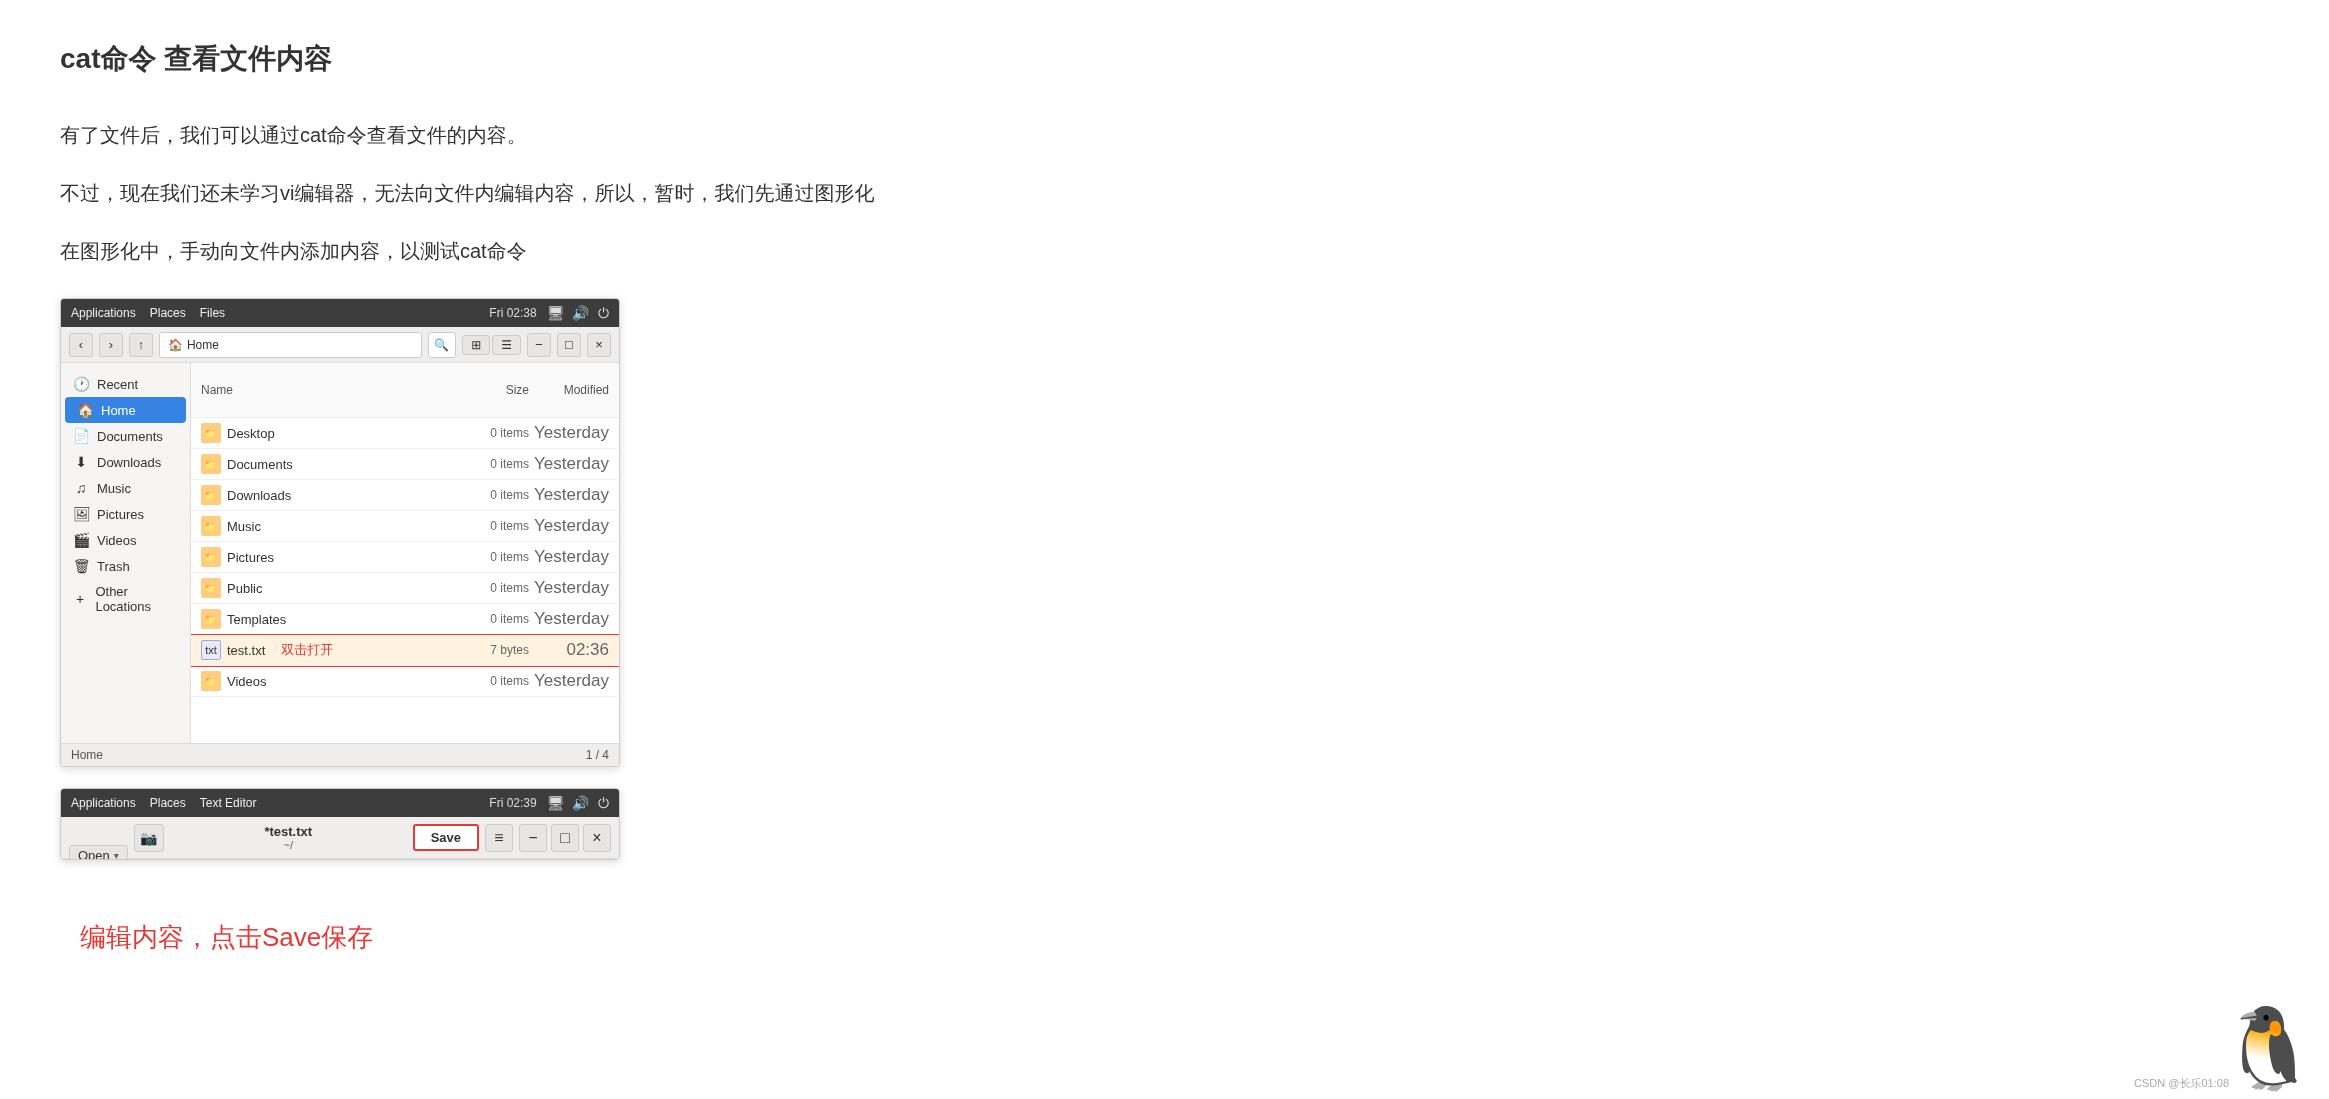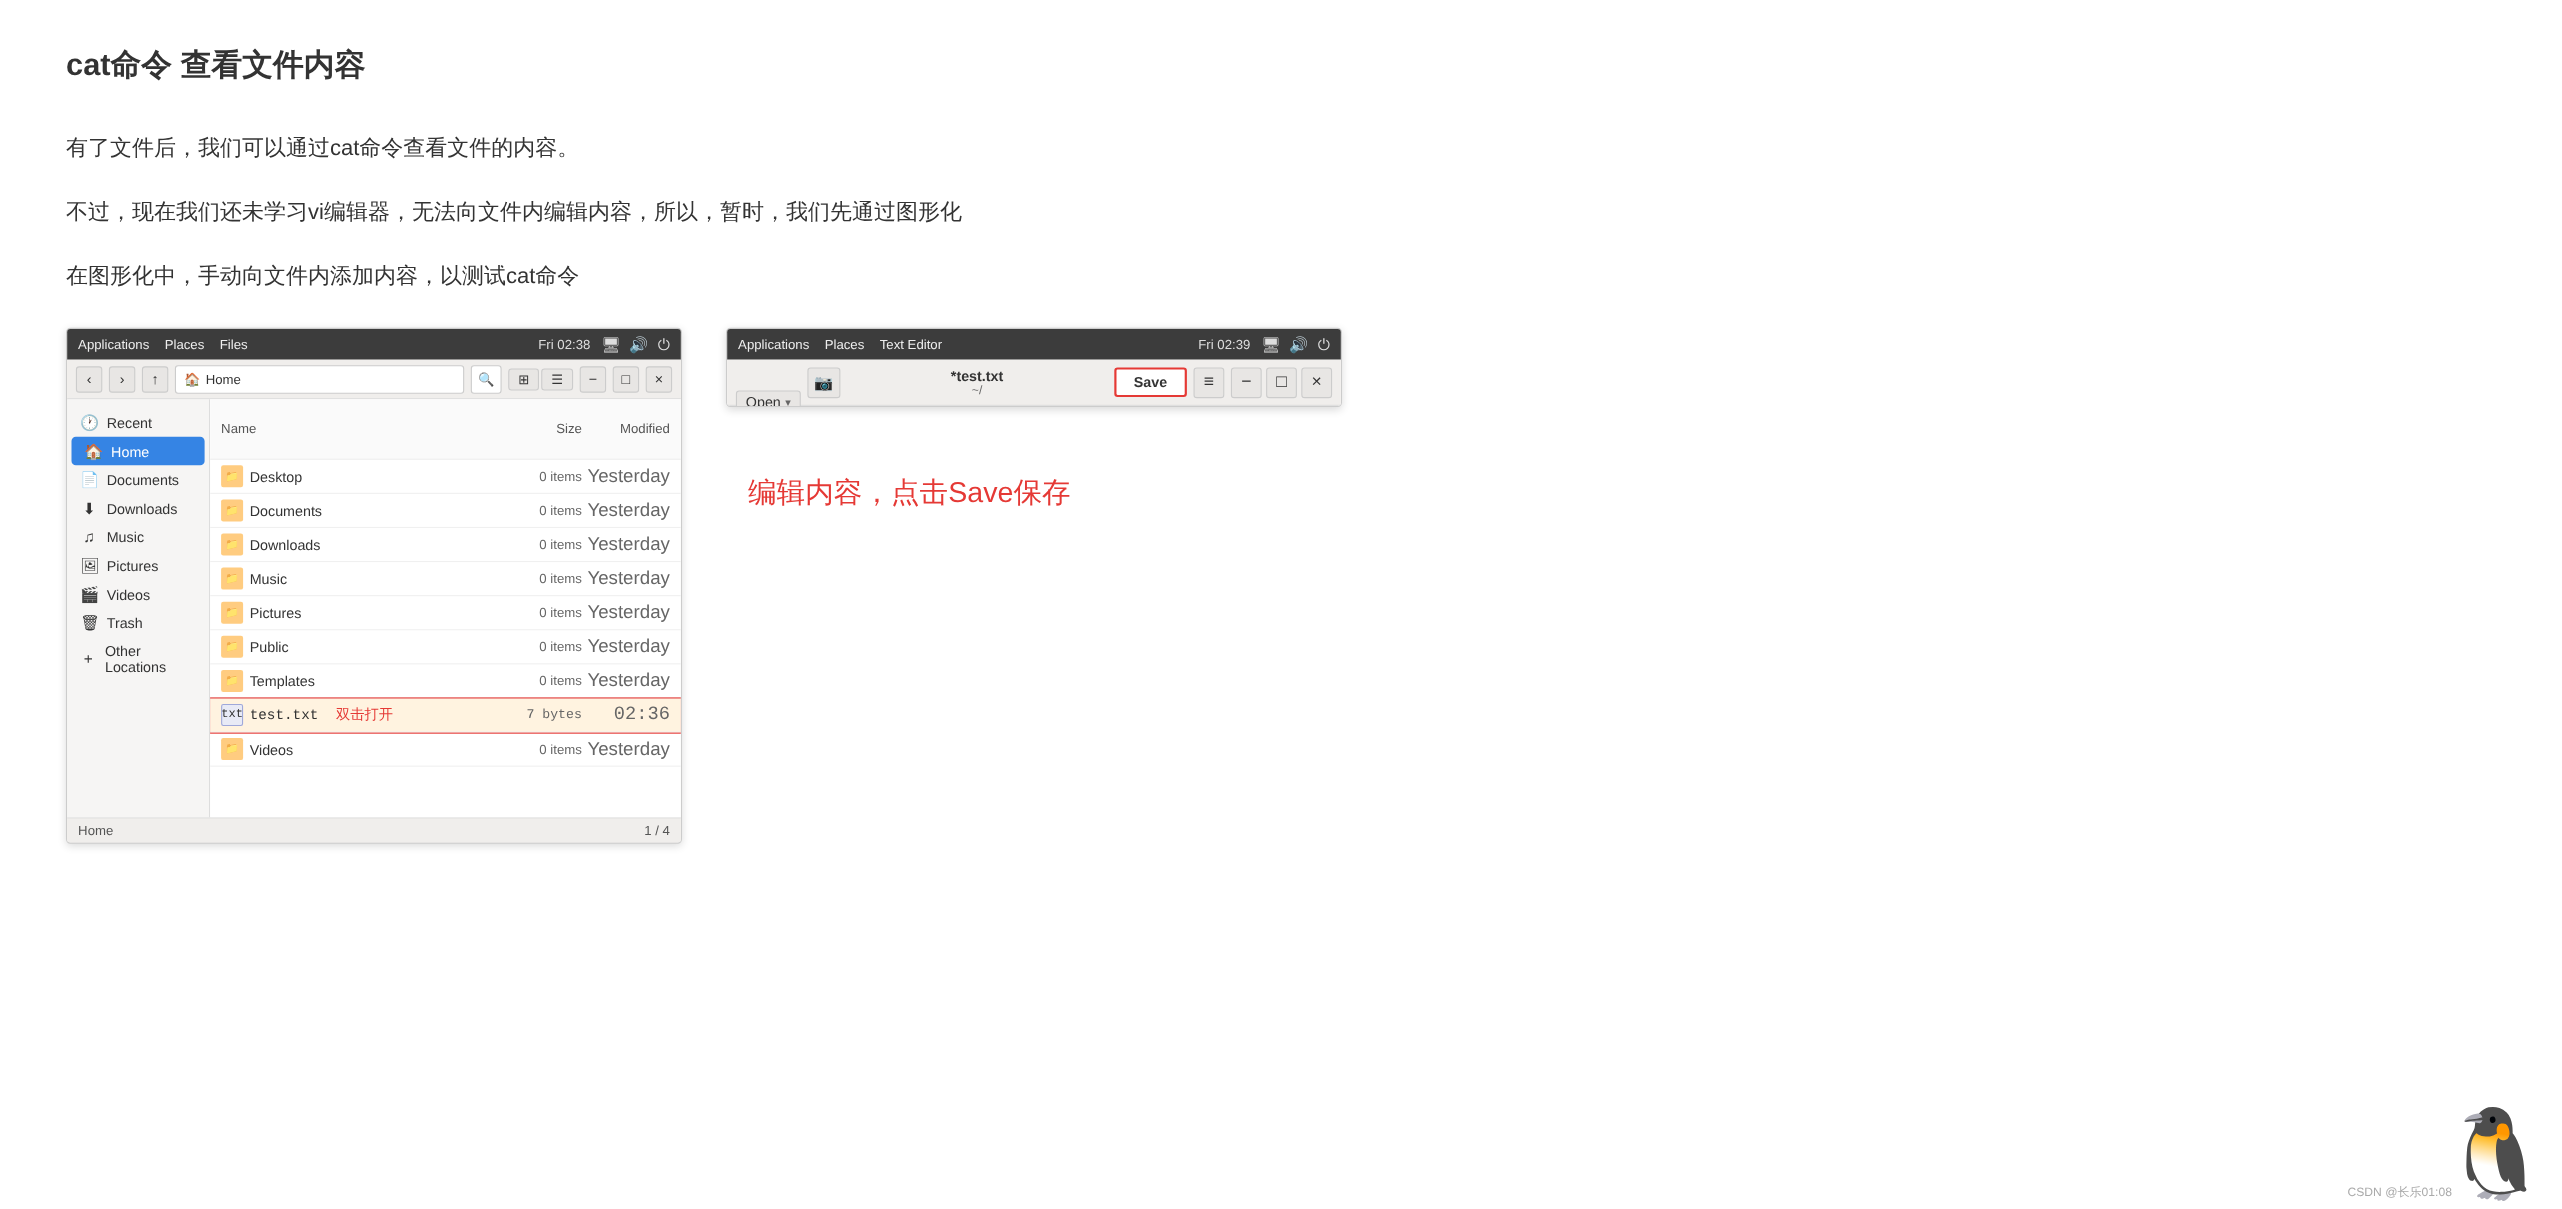--- a/index.html
+++ b/index.html
@@ -22,23 +22,24 @@
     
     .body-text {
       font-size: 20px;
       line-height: 1.7;
       margin-bottom: 24px;
     }
 
     
     .screenshots {
       display: flex;
-      gap: 40px;
+      gap: 21px;
       margin-top: 30px;
       align-items: flex-start;
+      flex-direction: column;
     }
 
     
     .window {
       border: 1px solid #ccc;
       border-radius: 4px;
       overflow: hidden;
       box-shadow: 0 2px 8px rgba(0,0,0,0.15);
       background: #f6f5f4;
       width: 560px;
@@ -194,21 +195,20 @@
       display: flex;
       align-items: center;
       padding: 5px 10px;
       font-size: 13px;
       border-bottom: 1px solid #f0f0f0;
       cursor: pointer;
     }
     .fm-file-row.selected {
       background: #fff3e0;
       outline: 1.5px solid #e53935;
-      font-family: Liberation Mono, monospace;
     }
     .fm-file-row .col-name { flex: 1; display: flex; align-items: center; gap: 6px; }
     .fm-file-row .col-size { width: 70px; text-align: right; color: #666; font-size: 12px; }
     .fm-file-row .col-modified { width: 80px; text-align: right; color: #666; font-size: 17px; }
     .file-icon {
       width: 20px;
       height: 20px;
       background: #b0bec5;
       border-radius: 2px;
       display: flex;

